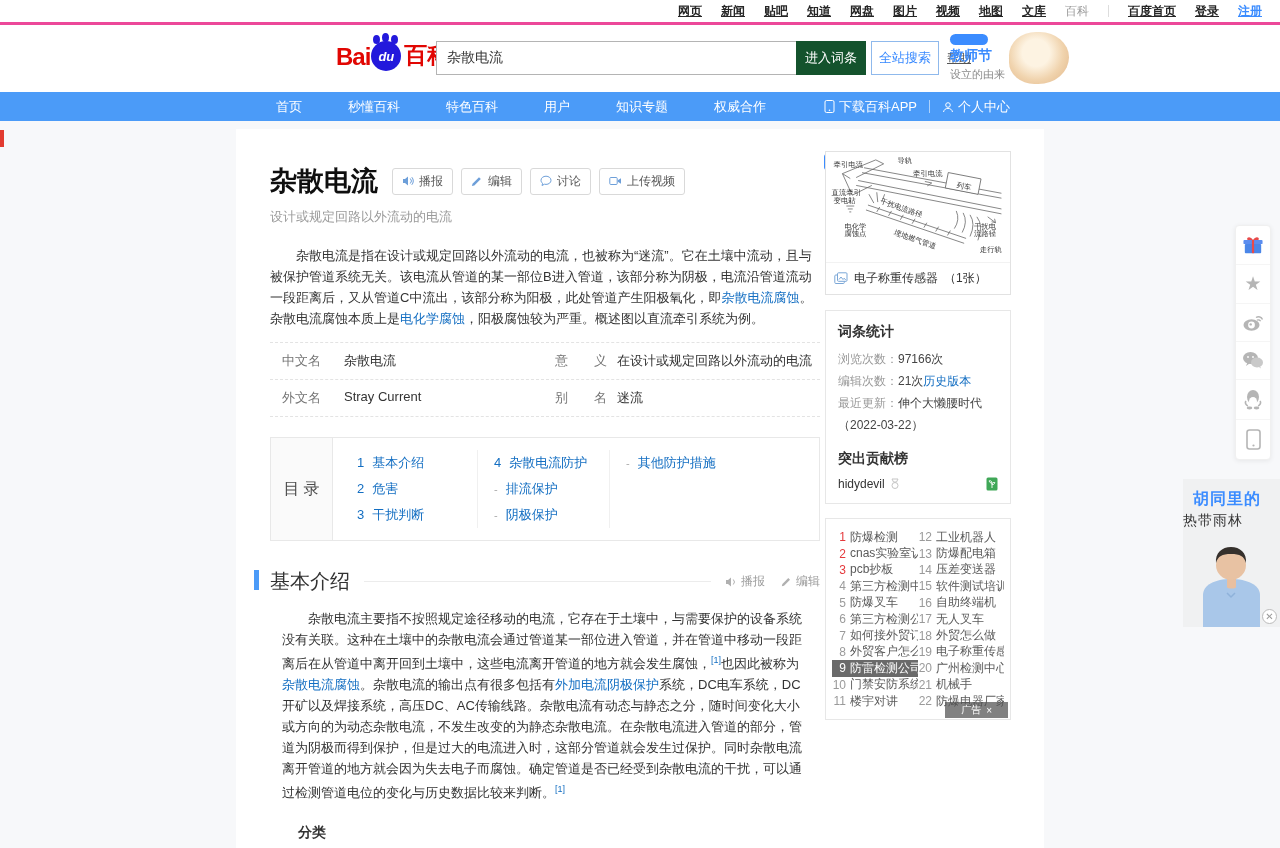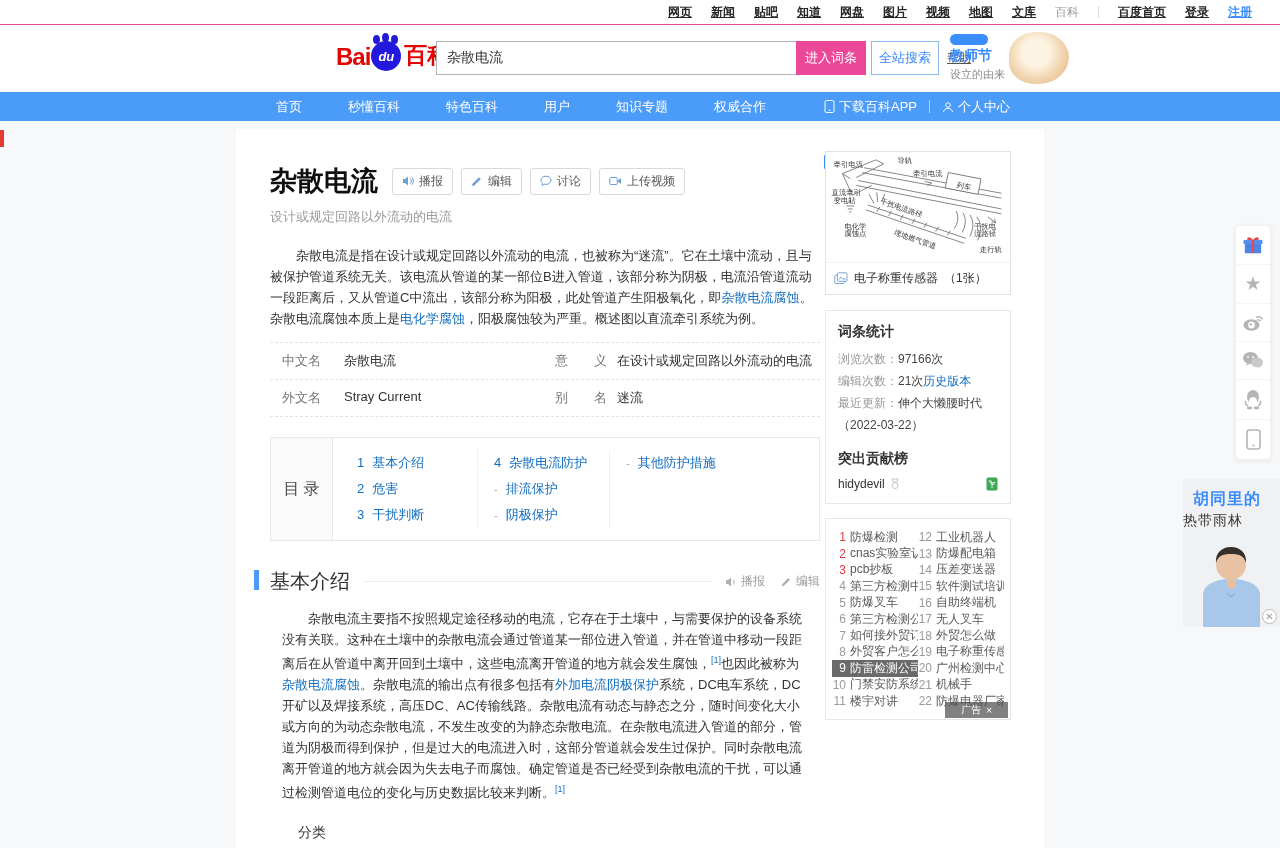--- a/index.html
+++ b/index.html
@@ -2,39 +2,39 @@
 <html><head>
 <meta charset="utf-8">
 <style>
   * { margin:0; padding:0; box-sizing:border-box; }
   html,body { width:1280px; height:848px; overflow:hidden; background:#fff;
     font-family:"Liberation Sans","DejaVu Sans",sans-serif; }
   a { cursor:pointer; }
 
   
   .topbar { height:25px; display:flex; align-items:center; justify-content:flex-end;
-    gap:19px; padding-right:28px; font-size:12px; border-bottom:1px solid #ec4899; background:#fff; }
+    gap:19px; padding-right:18px; font-size:12px; border-bottom:3px solid #ec4899; background:#fff; }
   .top-link { color:#262626; font-weight:700; text-decoration:underline; }
   .top-current { color:#999; }
   .top-sep { width:1px; height:12px; background:#ddd; }
 
   
   .header { height:67px; position:relative; background:#fff; }
   .logo { position:absolute; left:336px; top:15px; display:flex; align-items:flex-end; cursor:pointer; }
   .logo-bai { color:#e10602; font-size:24px; font-weight:700; letter-spacing:-1px; }
   .logo-paw { width:30px; height:30px; background:#2319dc; border-radius:50%; position:relative;
     margin:0 1px; display:flex; align-items:center; justify-content:center; }
   .logo-paw i { position:absolute; width:7px; height:9px; background:#2319dc; border-radius:50%; top:-6px; }
   .logo-paw i.t1{left:2px;} .logo-paw i.t2{left:11px; top:-8px;} .logo-paw i.t3{left:20px;}
   .logo-du { color:#fff; font-size:13px; font-weight:700; font-style:italic; }
   .logo-suffix { color:#e10602; font-size:23px; font-weight:700; margin-left:2px; }
   .search-wrap { position:absolute; left:436px; top:16px; display:flex; align-items:center; }
   .search-input { width:360px; height:34px; border:1px solid #b4b4b4; border-right:none;
     padding:0 10px; font-size:14px; color:#333; outline:none; }
-  .btn-enter { width:70px; height:34px; background:#ec4899; color:#fff; border:none;
+  .btn-enter { width:70px; height:34px; background:#14532d; color:#fff; border:none;
     font-size:13px; cursor:pointer; }
   .btn-site { width:68px; height:34px; margin-left:5px; background:#fff; border:1px solid #8fb9ec;
     color:#3688ff; font-size:13px; cursor:pointer; }
   .help-link { margin-left:8px; font-size:12px; color:#555; text-decoration:underline; }
   .promo { position:absolute; left:950px; top:7px; display:flex; align-items:center; cursor:pointer; }
   .promo-text { display:flex; flex-direction:column; gap:2px; }
   .promo-badge { width:38px; height:11px; background:#3b8cff; border-radius:6px; }
   .promo-title { color:#3b8cff; font-size:14px; font-weight:700; }
   .promo-sub { color:#8a8a8a; font-size:11px; }
   .promo-img { width:60px; height:52px; margin-left:4px; border-radius:48% 52% 55% 45%;
@@ -88,21 +88,21 @@
   .toc-link { color:#136ec2; }
 
   .section-head { margin-top:27px; display:flex; align-items:center; position:relative; }
   .section-marker { position:absolute; left:-16px; top:2px; width:5px; height:20px; background:#4b9bf8; }
   .section-title { font-size:20px; color:#333; }
   .section-line { flex:1; height:1px; background:#ececec; margin:0 14px; }
   .section-actions { display:flex; gap:16px; font-size:12px; color:#9a9a9a; align-items:center; }
   .section-actions span { display:flex; align-items:center; gap:4px; cursor:pointer; }
 
   .para { margin:13px 12px; font-size:13px; line-height:21px; color:#333; text-indent:2em; }
-  .subhead { margin:20px 0 4px; font-size:14px; font-weight:400; color:#333; text-indent:2em; }
+  .subhead { margin:20px 0 4px; font-size:14px; font-weight:700; color:#333; text-indent:2em; }
   .lnk { color:#136ec2; cursor:pointer; }
   sup.ref { color:#136ec2; font-size:9px; cursor:pointer; }
 
   
   .side { position:absolute; left:589px; top:22px; width:186px; }
   .album { border:1px solid #e2e2e2; background:#fff; }
   .album-fig { height:110px; padding:2px 4px; }
   .album-cap { display:flex; align-items:center; gap:6px; padding:7px 8px; font-size:12px;
     color:#333; border-top:1px solid #f2f2f2; cursor:pointer; }
   .stats { margin-top:15px; border:1px solid #e7e7e7; padding:12px 12px 12px; background:#fff; }

